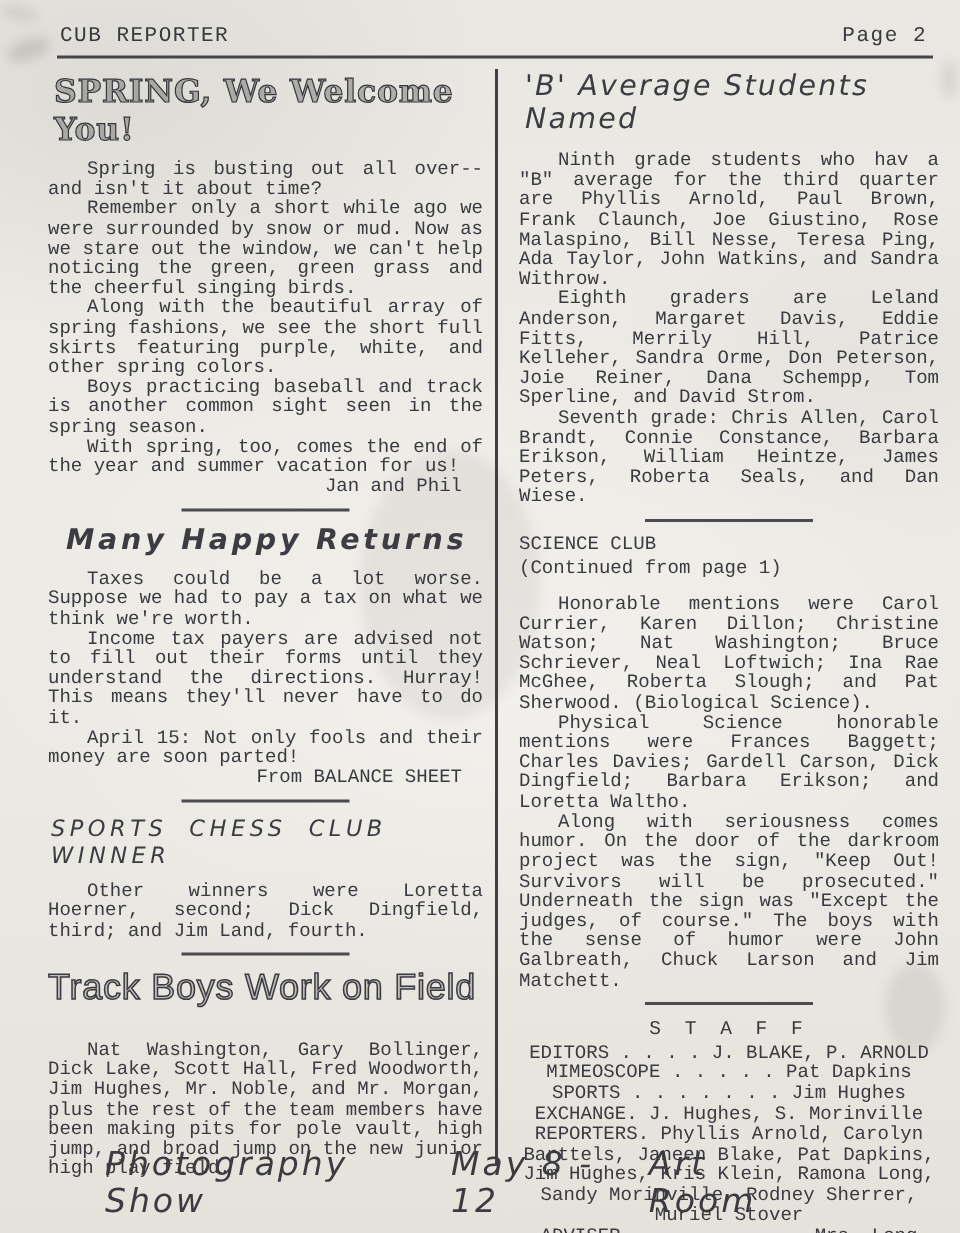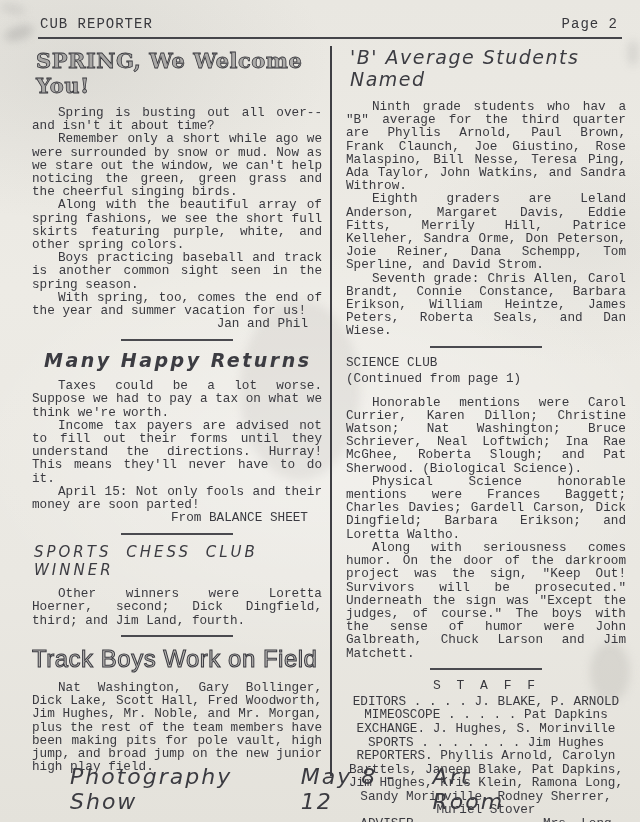--- a/index.html
+++ b/index.html
@@ -68,21 +68,21 @@
   }
   .title-caps{
     font-family:"DejaVu Sans","Liberation Sans",sans-serif;
     font-style:italic;font-size:15px;letter-spacing:3px;word-spacing:7px;
     color:#3c3c42;margin:2px 0 8px 2px;
   }
   .title-track{
     font-family:"Liberation Sans","DejaVu Sans",sans-serif;
     font-size:24px;letter-spacing:0.5px;
     color:rgba(45,45,50,0.22);-webkit-text-stroke:1px #3a3a40;
-    margin:2px 0 8px 0;
+    margin:2px 0 20px 0;
   }
   .title-baverage{
     font-family:"DejaVu Sans","Liberation Sans",sans-serif;
     font-style:italic;font-size:19px;letter-spacing:1.5px;
     color:#3c3c42;margin:0 0 10px 4px;
   }
   .kicker{font-size:12.7px;line-height:14px;margin:2px 0 0 0;}
   .staff-heading{
     text-align:center;font-size:13px;letter-spacing:4px;margin:4px 0 2px 0;color:#38383d;
   }
@@ -187,22 +187,22 @@
           </div>
       </div>
 
       <div class="divider"></div>
 
       <div class="article">
         <div class="staff-heading">S T A F F</div>
         <div>
             <div class="staff-line">EDITORS . . . . J. BLAKE, P. ARNOLD</div>
             <div class="staff-line">MIMEOSCOPE . . . . . Pat Dapkins</div>
+            <div class="staff-line">SPORTS . . . . . . . Jim Hughes</div>
             <div class="staff-line">EXCHANGE. J. Hughes, S. Morinville</div>
-            <div class="staff-line">SPORTS . . . . . . . Jim Hughes</div>
             <div class="staff-line">REPORTERS. Phyllis Arnold, Carolyn Barttels, Janeen Blake, Pat Dapkins, Jim Hughes, Kris Klein, Ramona Long, Sandy Morinville, Rodney Sherrer, Muriel Stover</div>
             <div class="staff-line">ADVISER . . . . . . . . Mrs. Long</div>
           </div>
       </div>
 
     </div>
   </div>
 
   <div class="footer">
     <span>Photography Show</span>

